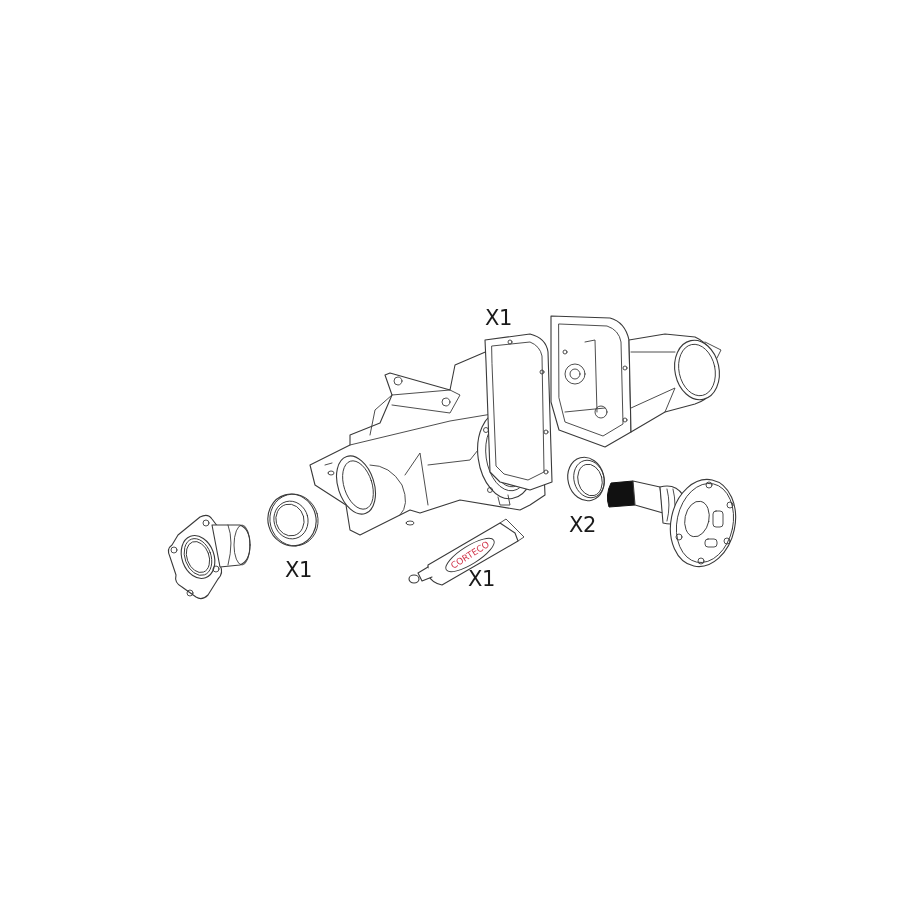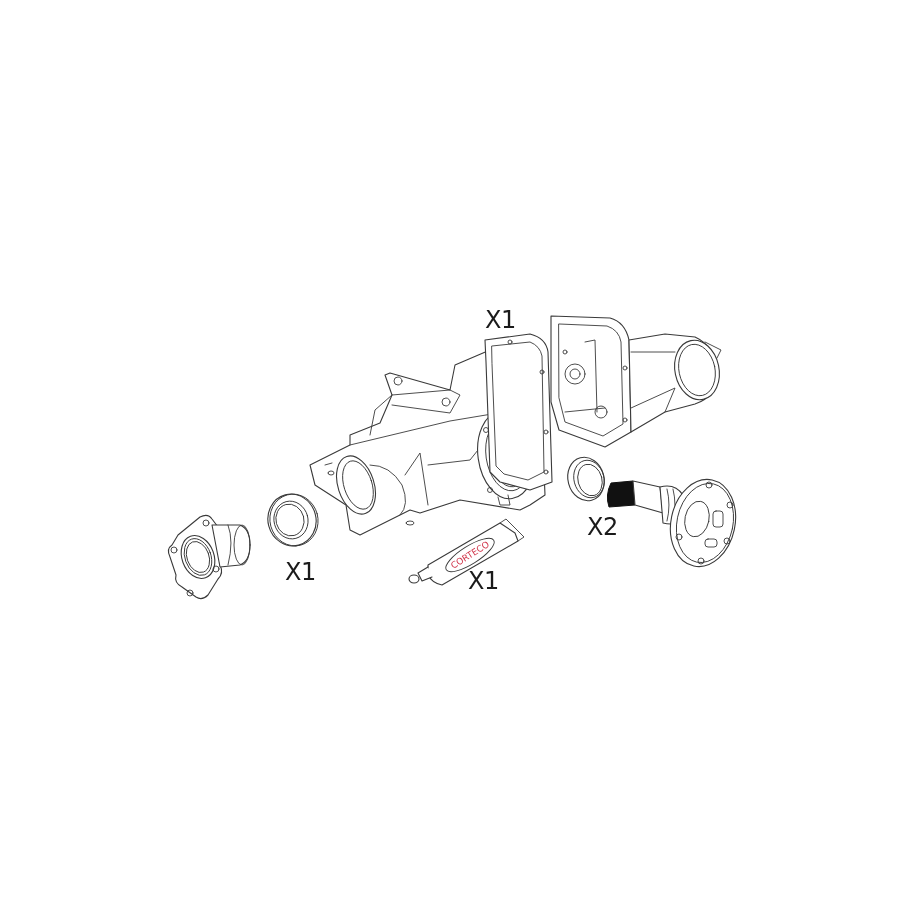--- a/index.html
+++ b/index.html
@@ -1,19 +1,19 @@
 <!DOCTYPE html>
 <html><head>
 <meta charset="utf-8">
 <style>
   html, body { margin: 0; padding: 0; background: #ffffff; }
   body { width: 900px; height: 900px; position: relative; overflow: hidden; font-family: "DejaVu Sans", sans-serif; }
   #diagram { position: absolute; left: 0; top: 0; width: 900px; height: 900px; }
   .part { position: absolute; }
-  .qty { position: absolute; font-family: "DejaVu Sans", sans-serif; font-size: 24px; color: #1a1a1a; letter-spacing: -0.5px; }
+  .qty { position: absolute; font-family: "DejaVu Sans", sans-serif; font-size: 21px; color: #1a1a1a; letter-spacing: -0.5px; }
   svg { overflow: visible; }
   .ln { fill: #fff; stroke: #3a3a3a; stroke-width: 1.1; stroke-linejoin: round; stroke-linecap: round; }
   .ln2 { fill: none; stroke: #3a3a3a; stroke-width: 0.9; stroke-linejoin: round; stroke-linecap: round; }
   .brand { font-family: "DejaVu Sans", sans-serif; font-size: 9px; fill: #d0344a; }
 </style>
 </head>
 <body>
 
 <div id="diagram">
 
@@ -99,21 +99,21 @@
     <path class="ln" d="M28 52 L18 58 L22 66 L32 62"></path>
     <ellipse class="ln" cx="14" cy="64" rx="5" ry="4"></ellipse>
   </svg>
   <div class="qty" style="left:468px;top:567px">X1</div>
 
   <svg class="part" style="left:562px;top:455px" width="50" height="52" viewBox="0 0 50 52">
     <ellipse class="ln" cx="24" cy="24" rx="18" ry="22" transform="rotate(-15 24 24)"></ellipse>
     <ellipse class="ln2" cx="27" cy="24" rx="15" ry="19" transform="rotate(-15 27 24)"></ellipse>
     <ellipse class="ln2" cx="28" cy="25" rx="12" ry="16" transform="rotate(-15 28 25)"></ellipse>
   </svg>
-  <div class="qty" style="left:587px;top:513px">X2</div>
+  <div class="qty" style="left:569px;top:513px">X2</div>
 
   <svg class="part" style="left:605px;top:475px" width="135" height="95" viewBox="0 0 135 95">
     <path d="M6 8 Q0 20 4 32 L30 30 L28 6 Z" fill="#111" stroke="#111"></path>
     <path class="ln" d="M28 6 L55 12 L58 38 L30 30 Z"></path>
     <path class="ln" d="M55 12 Q70 8 78 20 L80 40 Q74 52 58 48 Z"></path>
     <path class="ln2" d="M62 14 Q66 30 62 46 M68 14 Q72 30 68 48"></path>
     <ellipse class="ln" cx="98" cy="48" rx="32" ry="44" transform="rotate(12 98 48)"></ellipse>
     <ellipse class="ln2" cx="100" cy="48" rx="28" ry="40" transform="rotate(12 100 48)"></ellipse>
     <ellipse class="ln2" cx="92" cy="44" rx="12" ry="18" transform="rotate(12 92 44)"></ellipse>
     <circle class="ln2" cx="104" cy="10" r="3"></circle>

